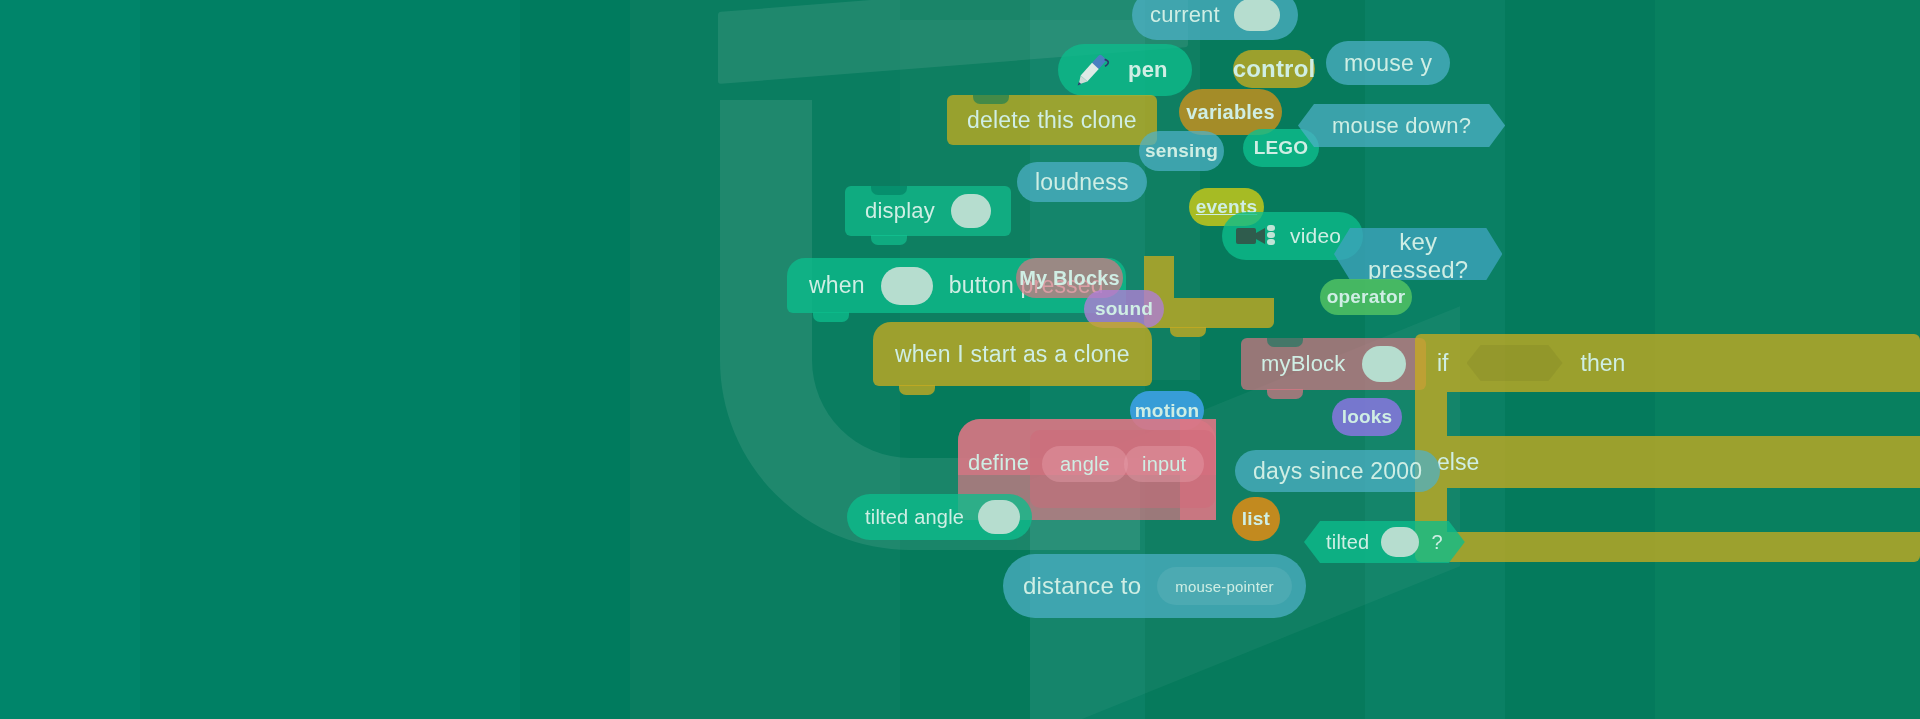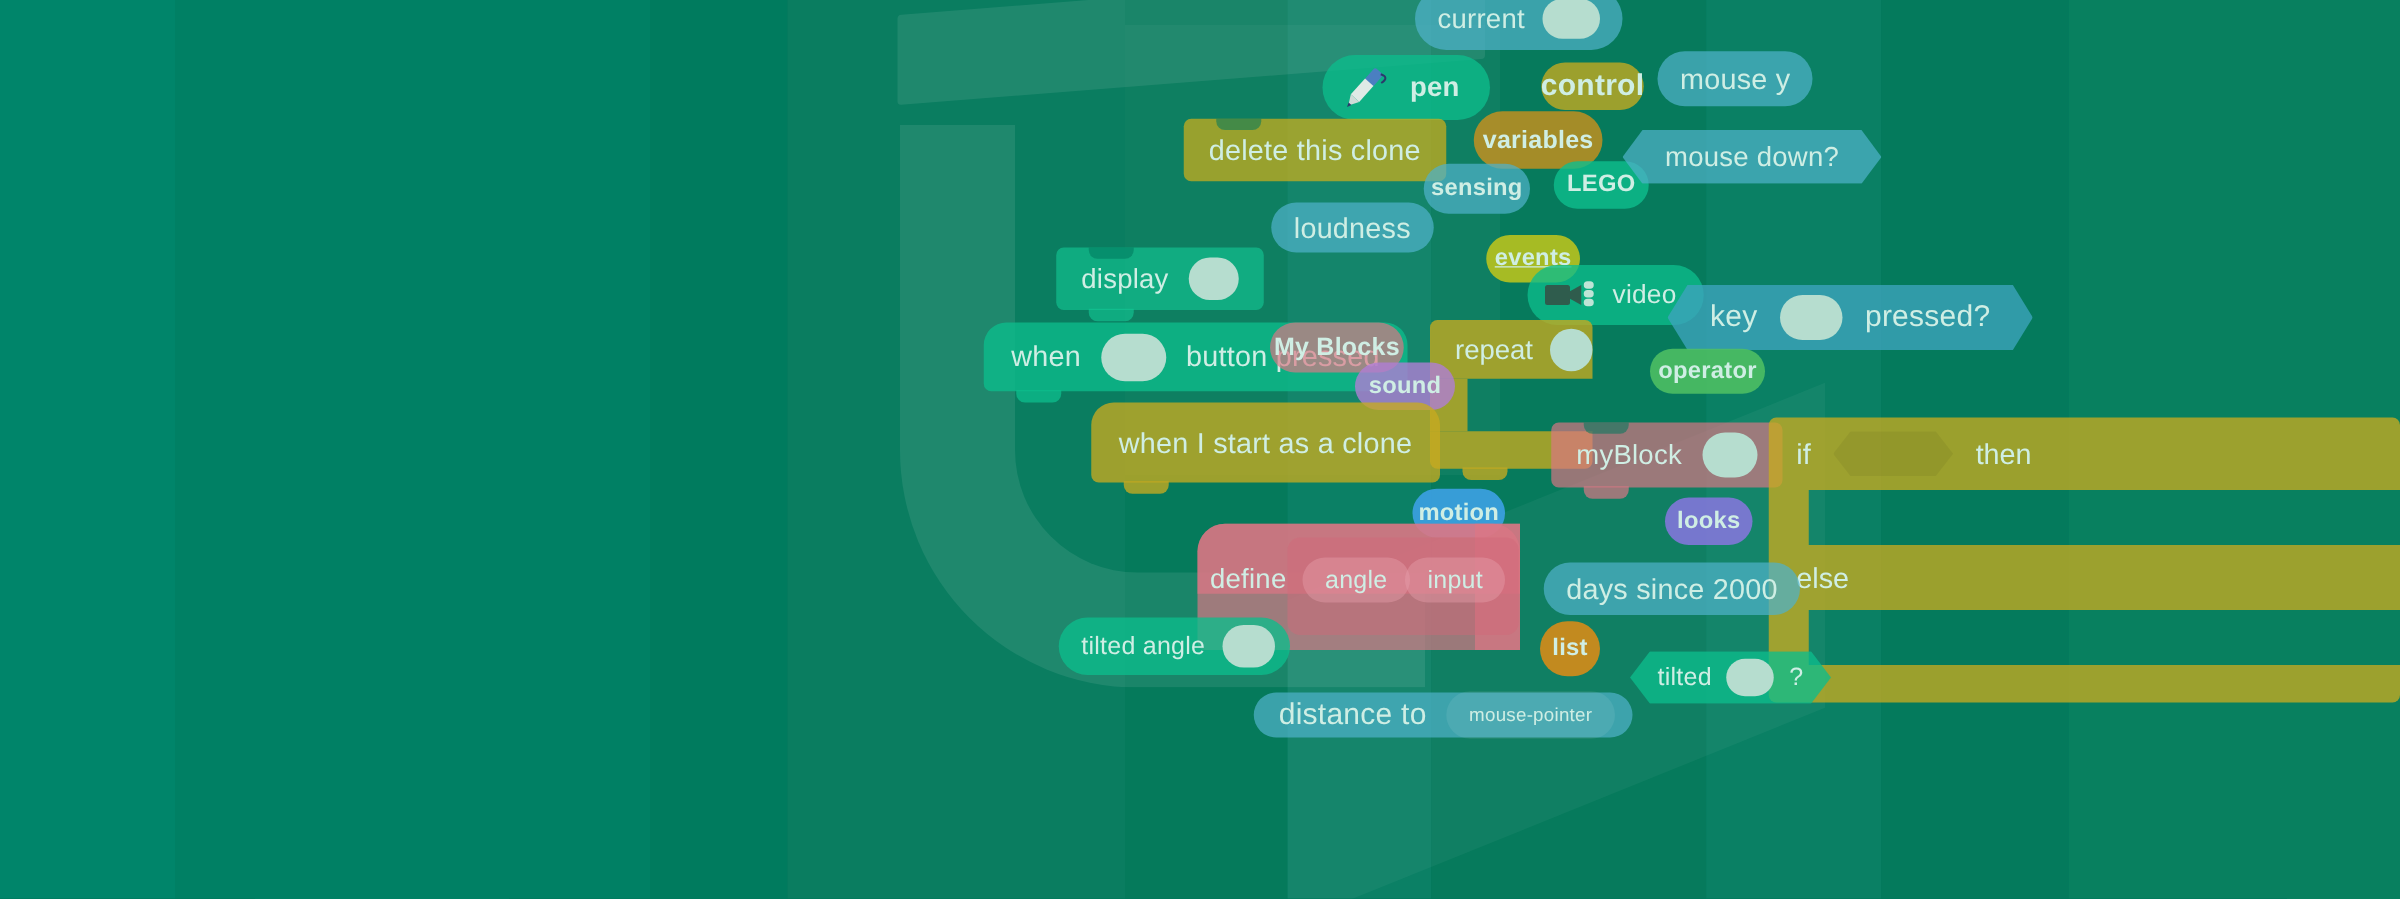--- a/index.html
+++ b/index.html
@@ -84,21 +84,21 @@
     border-radius:0 0 7px 7px;
     background:#00795c;opacity:.55;
   }
   
   .cat{border-radius:999px;display:flex;align-items:center;justify-content:center;font-weight:bold;}
 
   
   .c-control{background:rgba(207,174,26,0.72);}
   .c-control-s{background:rgba(198,170,32,0.78);}
   .c-sensing{background:rgba(79,178,201,0.72);}
-  .c-sensing-d{background:rgba(62,164,190,0.78);}
+  .c-sensing-d{background:rgba(62,164,190,0.78);flex-direction:column;}
   .c-events{background:rgba(206,204,22,0.80);}
   .c-variables{background:rgba(226,147,21,0.72);}
   .c-list{background:rgba(223,140,20,0.86);}
   .c-myblocks{background:rgba(221,118,133,0.68);}
   .c-sound{background:rgba(175,126,213,0.80);}
   .c-motion{background:rgba(60,160,226,0.92);}
   .c-looks{background:rgba(130,119,217,0.90);}
   .c-operator{background:rgba(79,191,99,0.88);}
   .c-ext{background:rgba(13,189,140,0.78);}
   .c-ext-light{background:rgba(20,200,148,0.62);}
@@ -189,21 +189,21 @@
   </div>
 
   <div class="blk hexa c-sensing" style="left:1298px;top:104px;height:43px;font-size:22px;">
     <span class="lbl">mouse down?</span>
   </div>
 
   <div class="blk pill c-sensing" style="left:1017px;top:162px;height:40px;font-size:23px;">
     <span class="lbl">loudness</span>
   </div>
 
-  <div class="blk stack c-ext-light" style="left:845px;top:198px;height:50px;font-size:22px;">
+  <div class="blk stack c-ext-light" style="left:845px;top:186px;height:50px;font-size:22px;">
     <div class="notch-top"></div>
     <span class="lbl">display</span>
     <span class="slot" style="width:40px;height:34px;margin-left:16px;"></span>
     <div class="notch c-ext-light" style="background:rgba(20,200,148,0.62);"></div>
   </div>
 
   <div class="blk cat c-events" style="left:1189px;top:188px;width:75px;height:38px;font-size:19px;text-decoration:underline;">
     <span class="lbl">events</span>
   </div>
 
@@ -231,24 +231,20 @@
     <span class="slot" style="width:52px;height:38px;margin:0 16px;"></span>
     <span class="lbl">button pressed</span>
     <div class="notch" style="background:rgba(13,189,140,0.78);"></div>
   </div>
 
   <div class="blk cat c-myblocks" style="left:1016px;top:258px;width:107px;height:40px;font-size:20px;">
     <span class="lbl">My Blocks</span>
   </div>
 
   <div class="cblock" style="left:1144px;top:256px;">
-    <div class="seg" style="width:130px;height:47px;border-radius:6px 6px 0 0;display:flex;align-items:center;padding-left:20px;color:#cfeee4;font-size:22px;">
-      <span class="lbl">repeat</span>
-      <span class="slot" style="width:42px;height:34px;margin-left:14px;"></span>
-    </div>
     <div class="seg arm" style="width:30px;height:42px;"></div>
     <div class="seg" style="width:130px;height:30px;border-radius:0 0 6px 6px;position:relative;">
       <div class="notch" style="background:rgba(198,170,32,0.78);"></div>
     </div>
   </div>
 
   <div class="blk cat c-sound" style="left:1084px;top:290px;width:80px;height:38px;font-size:19px;">
     <span class="lbl">sound</span>
   </div>
 
@@ -319,20 +315,20 @@
   <div class="blk cat c-list" style="left:1232px;top:497px;width:48px;height:44px;font-size:19px;border-radius:999px;">
     <span class="lbl">list</span>
   </div>
 
   <div class="blk hexa c-ext" style="left:1304px;top:521px;height:42px;font-size:20px;padding:0 22px;">
     <span class="lbl">tilted</span>
     <span class="slot" style="width:38px;height:30px;margin:0 12px;"></span>
     <span class="lbl">?</span>
   </div>
 
-  <div class="blk pill c-sensing" style="left:1003px;top:554px;height:36px;font-size:24px;padding:0 14px 0 20px;">
+  <div class="blk pill c-sensing" style="left:1003px;top:554px;height:64px;font-size:24px;padding:0 14px 0 20px;">
     <span class="lbl">distance to</span>
     <span class="pill" style="margin-left:16px;height:38px;display:flex;align-items:center;background:rgba(255,255,255,0.08);font-size:15px;">
       <span class="lbl">mouse-pointer</span>
     </span>
   </div>
 
 </div>
 
 </body></html>

